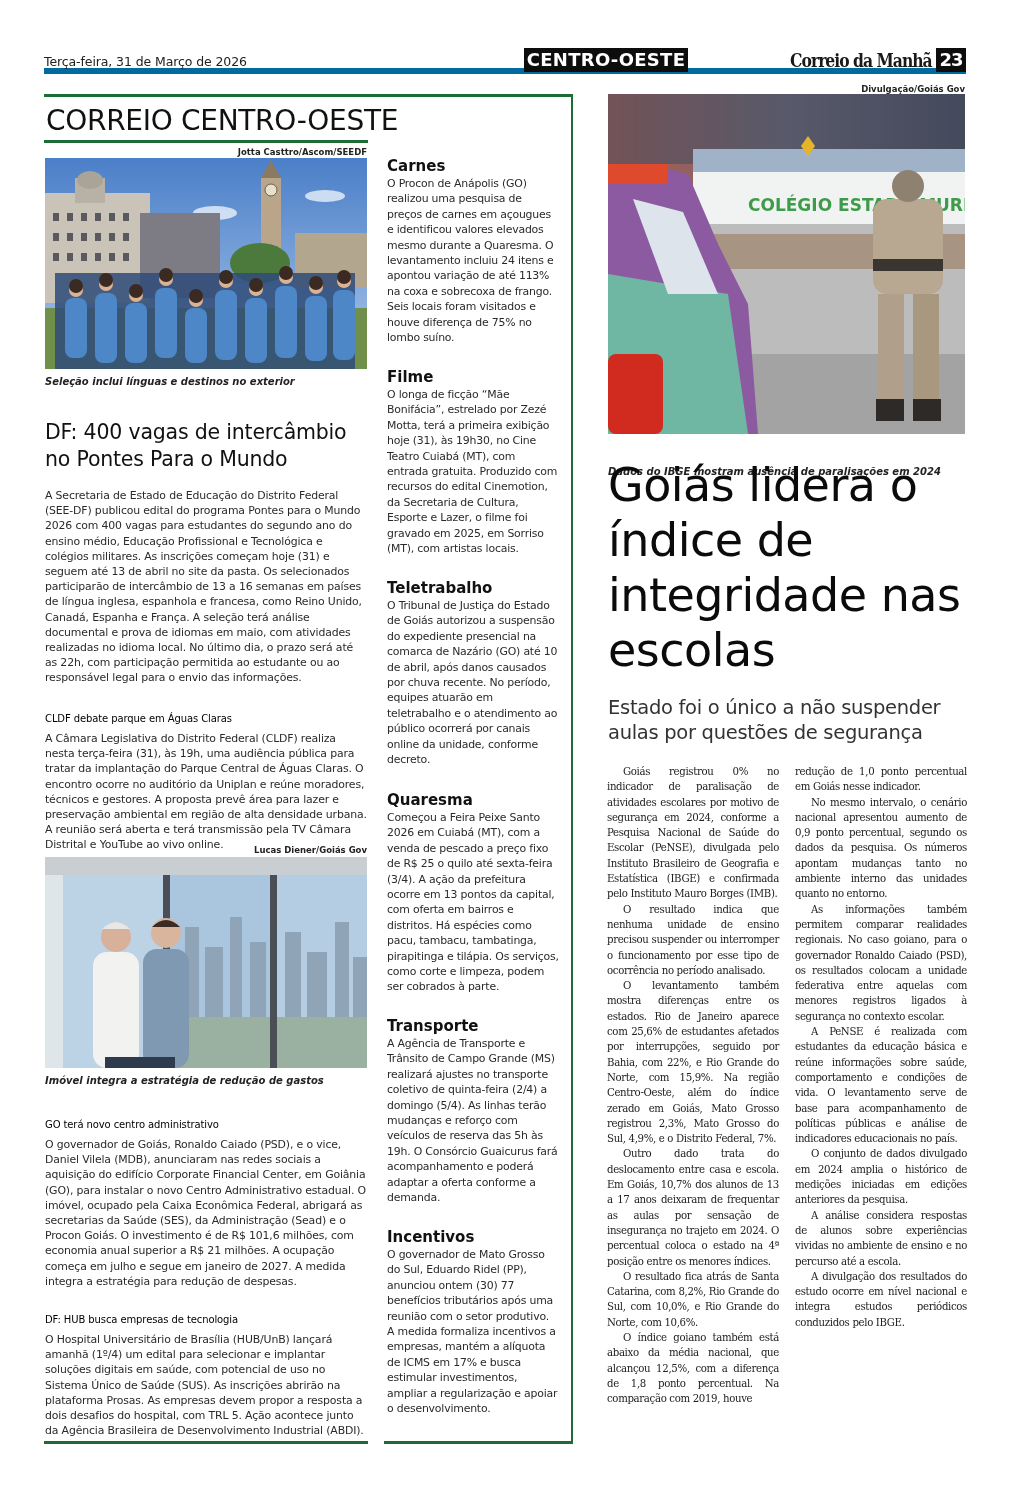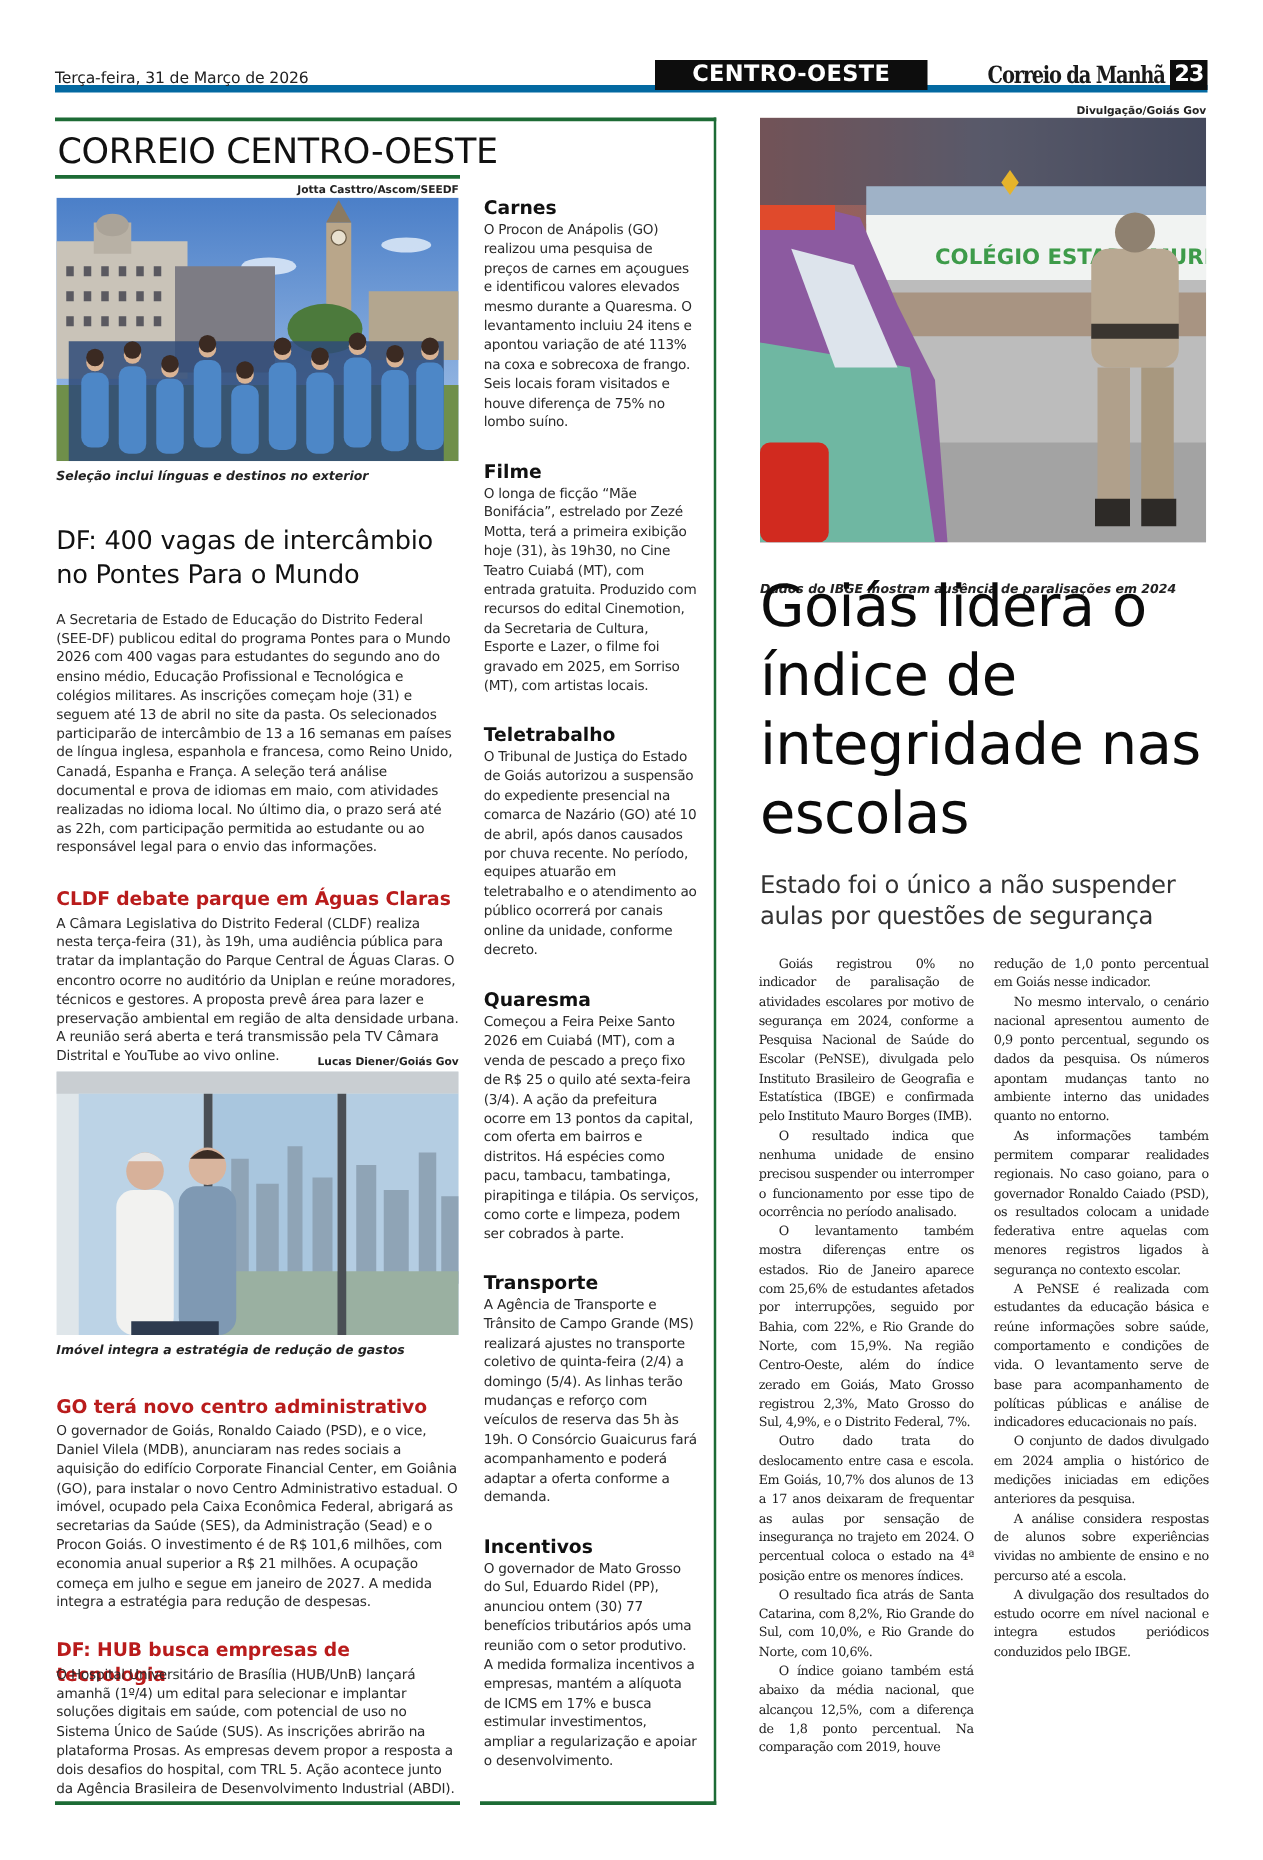--- a/index.html
+++ b/index.html
@@ -2,40 +2,40 @@
 <html><head>
 <meta charset="utf-8">
 <style>
   * { box-sizing: border-box; margin: 0; padding: 0; }
   html, body { width: 1010px; height: 1488px; background: #ffffff; overflow: hidden; }
   body { position: relative; font-family: "DejaVu Sans", sans-serif; color: #1a1a1a; }
 
   
   .masthead { position: absolute; left: 44px; top: 48px; width: 922px; height: 26px; border-bottom: 6px solid #0369a1; }
   .mh-date { position: absolute; left: 0; top: 6px; font-size: 12.5px; color: #222; letter-spacing: -0.1px; }
-  .mh-section { position: absolute; left: 480px; top: 0; width: 218px; height: 24px; background: #0d0d0d; color: #fff; font-weight: bold; font-size: 18px; text-align: center; line-height: 24px; letter-spacing: 0.3px; }
+  .mh-section { position: absolute; left: 480px; top: 0; width: 164px; height: 24px; background: #0d0d0d; color: #fff; font-weight: bold; font-size: 18px; text-align: center; line-height: 24px; letter-spacing: 0.3px; }
   .mh-brand { position: absolute; right: 34px; top: 1px; font-family: "DejaVu Serif", serif; font-weight: bold; font-size: 19px; letter-spacing: -1.2px; transform: scaleX(0.82); transform-origin: right center; }
   .mh-page { position: absolute; right: 0; top: 0; width: 30px; height: 24px; background: #0d0d0d; color: #fff; font-weight: bold; font-size: 18px; line-height: 24px; text-align: center; letter-spacing: -1px; }
 
   
   .green-box { position: absolute; left: 44px; top: 94px; width: 529px; height: 1350px; border-top: 3px solid #1d6b35; border-right: 2px solid #1d6b35; }
   .green-bottom { position: absolute; left: 44px; top: 1441px; width: 324px; height: 3px; background: #1d6b35; }
   .green-bottom2 { position: absolute; left: 384px; top: 1441px; width: 189px; height: 3px; background: #1d6b35; }
   .section-title { position: absolute; left: 46px; top: 104px; font-size: 28px; font-weight: normal; letter-spacing: -0.3px; color: #111; }
   .section-rule { position: absolute; left: 44px; top: 140px; width: 324px; height: 3px; background: #1d6b35; }
 
   .credit { position: absolute; font-size: 8.5px; font-weight: bold; color: #222; text-align: right; }
   .caption { position: absolute; font-size: 10px; font-style: italic; font-weight: bold; color: #222; }
 
   .photo { position: absolute; overflow: hidden; }
 
   
   .col-left { position: absolute; left: 45px; width: 322px; margin-top: 17px; }
   .h-big { font-size: 20.5px; line-height: 27px; font-weight: normal; color: #111; letter-spacing: -0.2px; }
-  .h-mid { font-size: 15px; font-weight: bold; color: #b91c1c; line-height: 20px; letter-spacing: -0.1px; }
+  .h-mid { font-size: 10px; font-weight: normal; color: #000000; line-height: 20px; letter-spacing: -0.1px; }
   .body-sans { font-size: 10.9px; line-height: 15.2px; color: #2a2a2a; letter-spacing: -0.15px; }
 
   
   .col-mid { position: absolute; left: 387px; width: 172px; }
   .mid-head { font-size: 15px; font-weight: bold; line-height: 20px; color: #111; }
   .mid-body { font-size: 10.9px; line-height: 15.4px; color: #2a2a2a; letter-spacing: -0.2px; }
   .mid-block { position: absolute; left: 0; width: 172px; }
 
   
   .headline { position: absolute; left: 608px; top: 458px; width: 370px; font-size: 46px; line-height: 55px; font-weight: normal; color: #0b0b0b; letter-spacing: -0.5px; }

